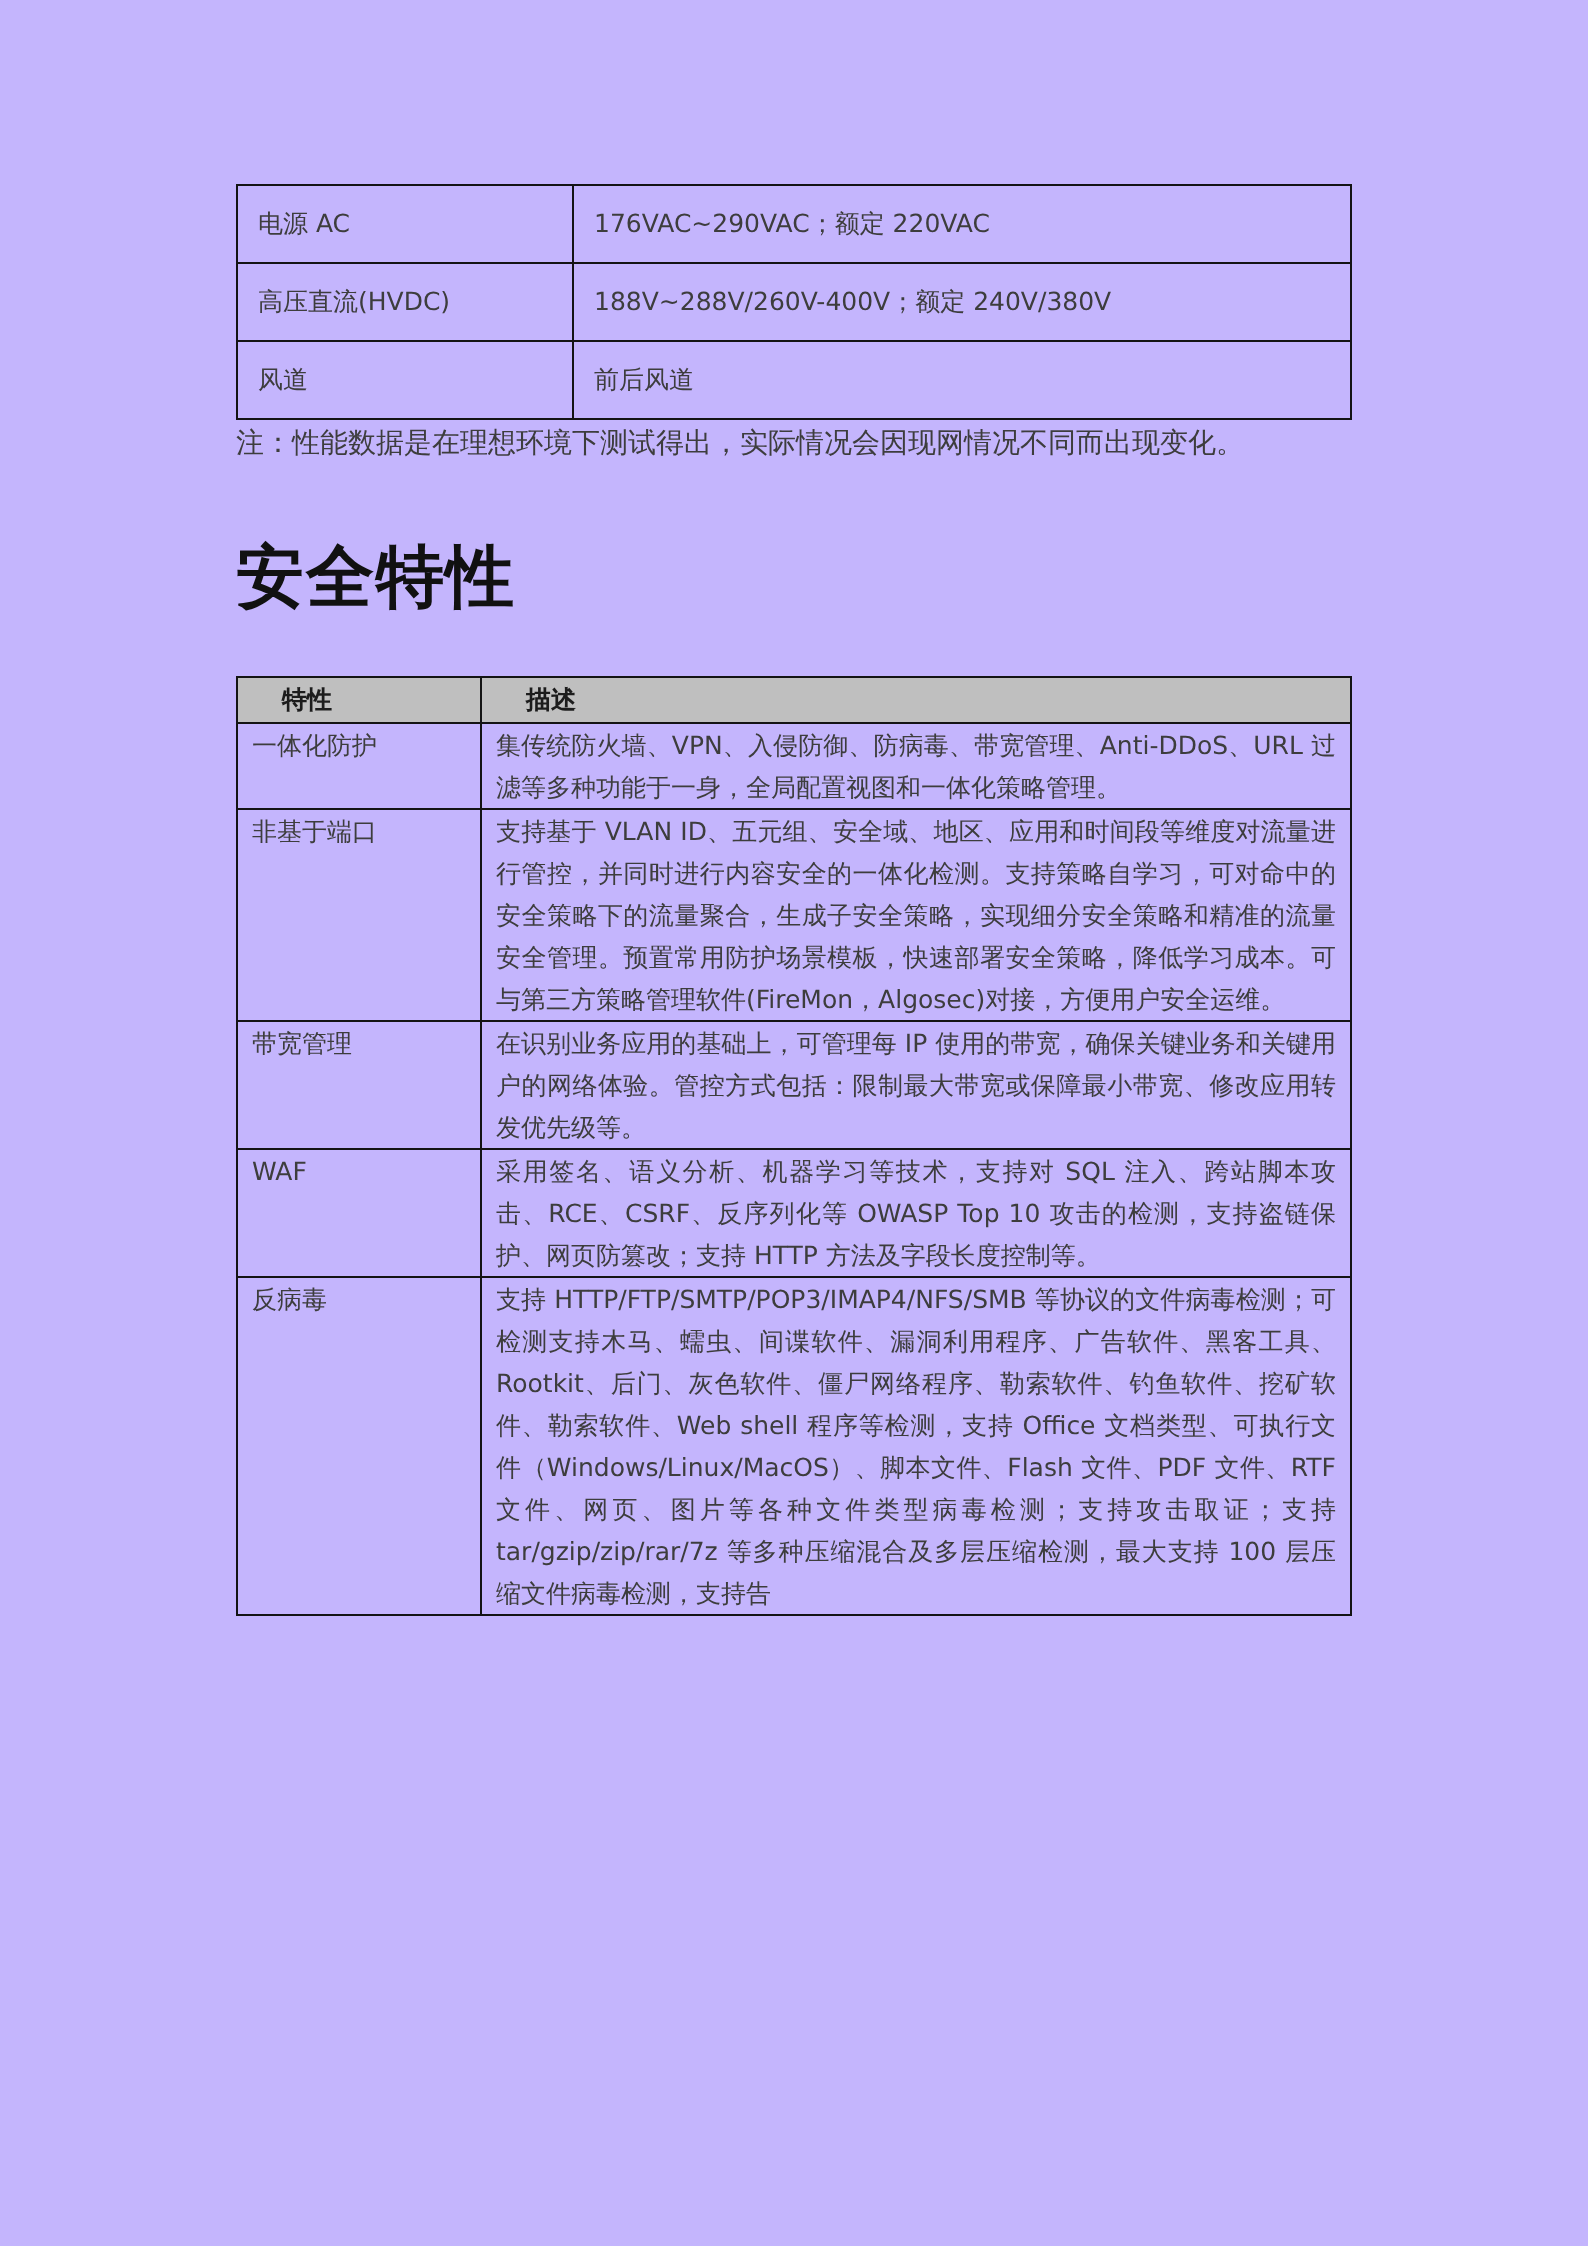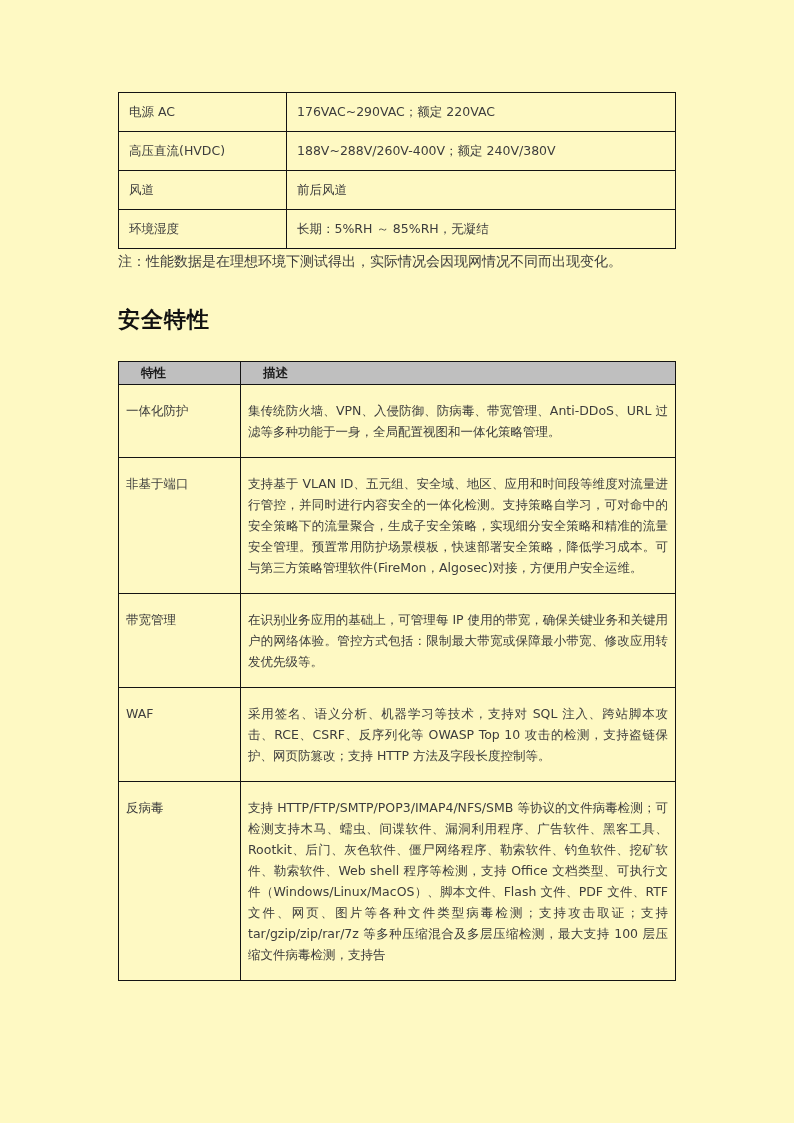--- a/index.html
+++ b/index.html
@@ -5,21 +5,21 @@
   * { margin: 0; padding: 0; box-sizing: border-box; }
   html, body { background: #ffffff; }
   body {
     width: 794px; height: 1123px;
     font-family: "DejaVu Sans", "Liberation Sans", sans-serif;
     color: #3d3d3d;
   }
   .page {
     position: relative;
     width: 794px; height: 1123px;
-    background: #fef9c3;
+    background: #c4b5fd;
     overflow: hidden;
   }
   .content {
     padding: 92px 118px 0 118px;
   }
   table {
     width: 558px;
     border-collapse: collapse;
     table-layout: fixed;
   }
@@ -40,36 +40,36 @@
   .note {
     margin-top: 5px;
     font-size: 14px;
     line-height: 14px;
     color: #3d3d3d;
   }
   
   .section-title {
     margin-top: 37px;
     margin-bottom: 26px;
-    font-size: 22px;
+    font-size: 34px;
     font-weight: bold;
     color: #111111;
     letter-spacing: 1px;
   }
   
   .feature-table th {
     background: #bfbfbf;
     text-align: left;
     font-weight: bold;
     color: #1c1c1c;
     padding: 1px 22px;
     line-height: 20px;
   }
   .feature-table td {
-    padding: 15px 7px;
+    padding: 0 7px;
     vertical-align: top;
     line-height: 21px;
   }
   .feature-table .feat-col { width: 122px; }
   .feature-table .desc {
     text-align: justify;
   }
 </style>
 </head>
 <body>
@@ -83,24 +83,20 @@
         <td class="label-col">电源 AC</td>
         <td class="value-cell">176VAC~290VAC；额定 220VAC</td>
       </tr>
       <tr>
         <td class="label-col">高压直流(HVDC)</td>
         <td class="value-cell">188V~288V/260V-400V；额定 240V/380V</td>
       </tr>
       <tr>
         <td class="label-col">风道</td>
         <td class="value-cell">前后风道</td>
-      </tr>
-      <tr>
-        <td class="label-col">环境湿度</td>
-        <td class="value-cell">长期：5%RH ～ 85%RH，无凝结</td>
       </tr>
     </tbody>
       </table>
 
     <div class="note">注：性能数据是在理想环境下测试得出，实际情况会因现网情况不同而出现变化。</div>
 
     <h1 class="section-title">安全特性</h1>
 
     <table class="feature-table">
       <tbody>

